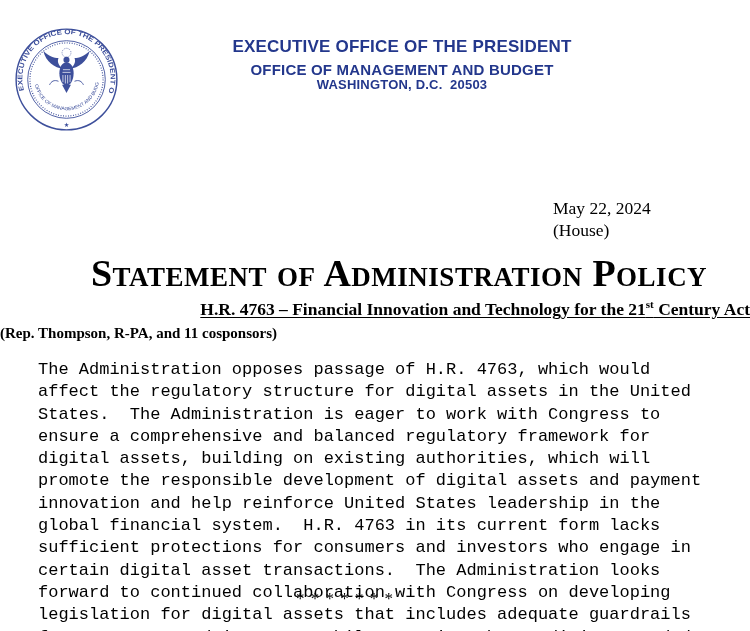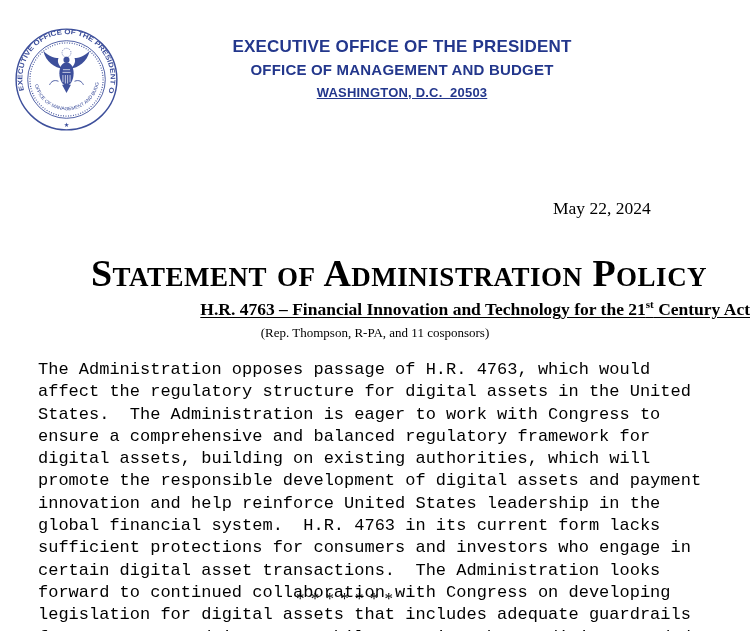--- a/index.html
+++ b/index.html
@@ -27,21 +27,21 @@
     right: 0;
     top: 38px;
     text-align: center;
     font-family: "Liberation Sans", sans-serif;
     font-weight: bold;
     color: #23378C;
   }
   .letterhead .lh-line { white-space: pre; }
   .lh-line1 { font-size: 17px; line-height: 17px; letter-spacing: 0.2px; }
   .lh-line2 { font-size: 15px; line-height: 15px; margin-top: 7px; letter-spacing: 0.2px; }
-  .lh-line3 { font-size: 13px; line-height: 13px; margin-top: 9px; letter-spacing: 0.2px; text-decoration: underline; }
+  .lh-line3 { font-size: 13px; line-height: 13px; margin-top: 1px; letter-spacing: 0.2px; }
 
   
   .dateline {
     position: absolute;
     left: 545px;
     top: 197px;
     font-size: 17.5px;
     line-height: 22px;
     margin-left: 8px;
   }
@@ -75,23 +75,23 @@
   .bill-title sup {
     font-size: 11px;
     vertical-align: super;
     line-height: 0;
   }
   .sponsors {
     position: absolute;
     left: 0;
     right: 0;
     top: 322px;
-    text-align: center;
-    font-size: 13px;
+    font-size: 15px;
     line-height: 22px;
+    font-weight: bold;
   }
 
   
   .body-text {
     position: absolute;
     left: 38px;
     top: 359px;
     width: 676px;
     font-size: 17px;
     line-height: 22.3px;
@@ -145,20 +145,21 @@
   </svg>
 
   <div class="letterhead">
     <div class="lh-line lh-line1">EXECUTIVE OFFICE OF THE PRESIDENT</div>
     <div class="lh-line lh-line2">OFFICE OF MANAGEMENT AND BUDGET</div>
     <div class="lh-line lh-line3">WASHINGTON, D.C.  20503</div>
   </div>
 
   <div class="dateline">
     <div>May 22, 2024</div>
+    <div>(House)</div>
   </div>
 
   <div class="sap-title">Statement of Administration Policy</div>
 
   <div class="bill-title"><span>H.R. 4763 – Financial Innovation and Technology for the 21</span><sup>st</sup><span> Century Act</span></div>
 
   <div class="sponsors">(Rep. Thompson, R-PA, and 11 cosponsors)</div>
 
   <div class="body-text">The Administration opposes passage of H.R. 4763, which would affect the regulatory structure for digital assets in the United States.  The Administration is eager to work with Congress to ensure a comprehensive and balanced regulatory framework for digital assets, building on existing authorities, which will promote the responsible development of digital assets and payment innovation and help reinforce United States leadership in the global financial system.  H.R. 4763 in its current form lacks sufficient protections for consumers and investors who engage in certain digital asset transactions.  The Administration looks forward to continued collaboration with Congress on developing legislation for digital assets that includes adequate guardrails for consumers and investors while creating the conditions needed for innovation, and further time will be needed for such collaboration.</div>
 

